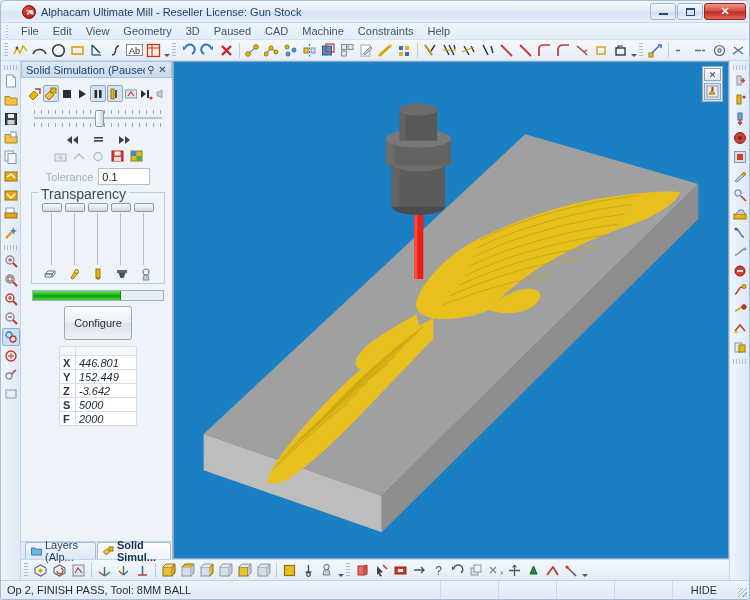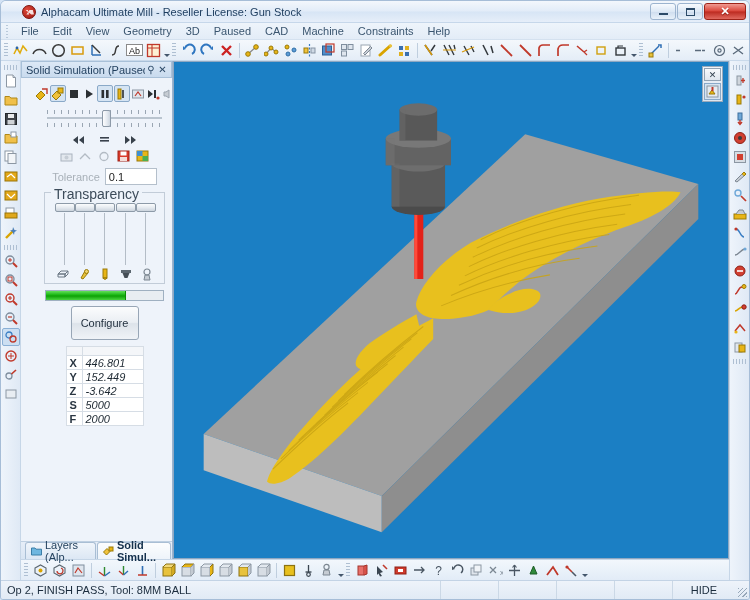--- a/index.html
+++ b/index.html
@@ -139,21 +139,21 @@
     border: 1px solid #a8c0d8;
     display: flex; align-items: center;
     padding: 0 3px 0 4px;
     font-size: 11px; color: #1f3d5c; font-weight: normal;
   }
   .panel-title .ttl { flex: 1 1 auto; white-space: nowrap; overflow: hidden; }
   .pin-icon, .close-icon {
     width: 12px; height: 13px; display: flex; align-items: center; justify-content: center;
     font-size: 10px; color: #2d4a68;
   }
-  .panel-content { flex: 1 1 auto; overflow: hidden; padding: 4px 4px 0 20px; position: relative; }
+  .panel-content { flex: 1 1 auto; overflow: hidden; padding: 4px 4px 0 7px; position: relative; }
   .sim-btnrow { display: flex; align-items: center; gap: 1px; justify-content: center; margin: 3px 0 6px 0; }
   .sb { width: 17px; height: 17px; display:flex; align-items:center; justify-content:center; position:relative; }
   .sb.pressed { border: 1px solid #8aa9c8; background: #d5e4f3; border-radius: 2px; }
   .slider-track-h {
     margin: 4px 6px 2px 6px; height: 20px; position: relative;
   }
   .slider-track-h .line { position: absolute; left:0; right:0; top:9px; height:2px; background:#b9c4cf; }
   .slider-track-h .ticks { position:absolute; left:0; right:0; top:2px; height:4px;
     background-image: repeating-linear-gradient(to right,#9aa6b3 0,#9aa6b3 1px,transparent 1px,transparent 7px); }
   .slider-track-h .ticks.bot { top: 15px; }

